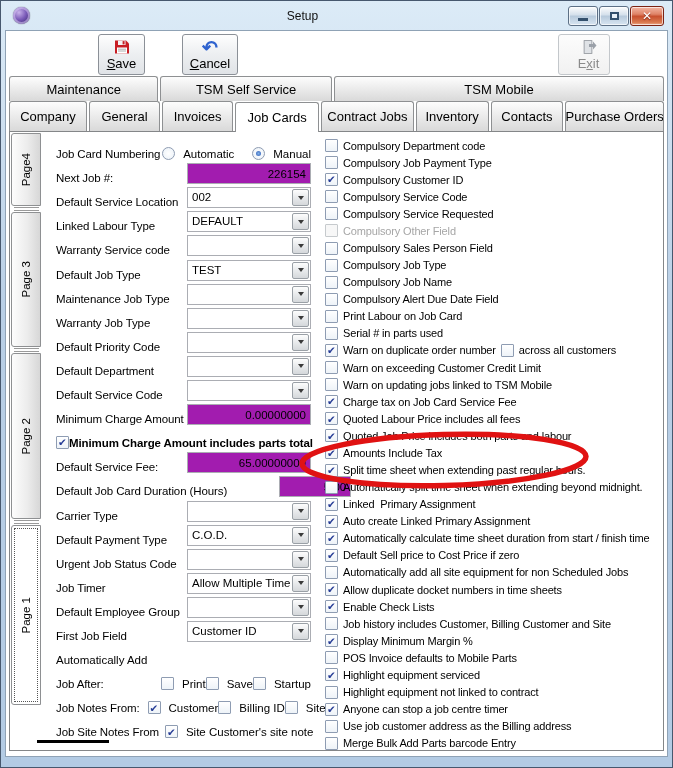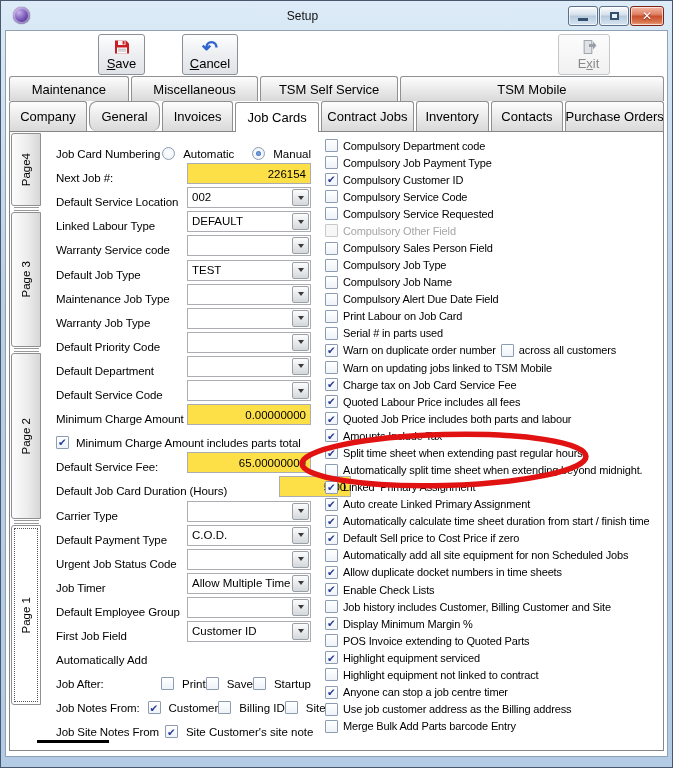--- a/index.html
+++ b/index.html
@@ -56,21 +56,21 @@
   .pg span{writing-mode:vertical-rl;transform:rotate(180deg);font-size:11.5px;color:#000;}
   .pg.active{background:#fff;outline:1px dotted #555;outline-offset:-4px;}
   .vdiv{height:4px;margin:1px 3px;border-top:1px solid #9a9a9a;border-bottom:1px solid #9a9a9a;flex:none;}
   .blackline{position:absolute;left:27px;bottom:7px;width:72px;height:3px;background:#000;}
   
   .formcol{width:276px;flex:none;padding:4px 8px 0 13px;}
   .frow{display:flex;align-items:flex-end;height:24.1px;}
   .flabel{flex:1;font-size:11.5px;color:#000;white-space:nowrap;letter-spacing:-0.1px;}
   .fctrl{width:124px;flex:none;display:flex;justify-content:flex-end;}
   .tin{width:100%;height:21px;border:1px solid #abadb3;font:11.5px "Liberation Sans",sans-serif;
-    text-align:right;padding:0 4px;background:#fde047;color:#000;}
+    text-align:right;padding:0 4px;background:#a21caf;color:#000;}
   .tin.narrow{width:72px;}
   .dd{width:100%;height:21px;border:1px solid #abadb3;background:#fff;display:flex;align-items:stretch;}
   .ddval{flex:1;font-size:11.5px;padding:3px 0 0 4px;white-space:nowrap;overflow:hidden;color:#000;}
   .ddbtn{width:17px;flex:none;margin:1px;border:1px solid #9aa0a6;border-radius:2px;
     background:linear-gradient(#fdfdfd,#e8eaec 50%,#d5d8db);display:flex;align-items:center;justify-content:center;cursor:default;}
   .ddarrow{width:0;height:0;border-left:3.5px solid transparent;border-right:3.5px solid transparent;border-top:4.5px solid #3a3a3a;}
   
   .cb{width:13px;height:13px;flex:none;border:1px solid #8e9cb2;border-radius:1px;
     background:linear-gradient(#fff,#eef3f8);display:inline-flex;align-items:center;justify-content:center;
     font-size:10.5px;font-weight:bold;color:#273d96;line-height:1;cursor:default;}
@@ -139,27 +139,26 @@
               <rect x="3.5" y="2" width="7" height="12" fill="none" stroke="#8b9097" stroke-width="1.6"></rect>
               <rect x="3.5" y="2" width="7" height="12" fill="#dfe2e6"></rect>
               <path d="M8 5 h4 v-2.5 l3.5 4 L12 10.5 V8 H8z" fill="#9aa0a8"></path>
             </svg>
           </span>
           <span>E<u>x</u>it</span>
         </button>
       </div>
     <div class="tabrow1" id="tabrow1">
         <div class="tab" style="flex: 119 1 0px;">Maintenance</div>
-        <div class="tab" style="flex: 127 1 0px;">Miscellaneous</div>
         <div class="tab" style="flex: 137 1 0px;">TSM Self Service</div>
         <div class="tab" style="flex: 265 1 0px;">TSM Mobile</div>
       </div>
     <div class="tabrow2" id="tabrow2">
         <div class="tab" style="flex: 88 1 0px;">Company</div>
-        <div class="tab" style="flex: 80 1 0px; border-radius: 8px;">General</div>
+        <div class="tab" style="flex: 80 1 0px;">General</div>
         <div class="tab" style="flex: 80 1 0px;">Invoices</div>
         <div class="tab active" style="flex: 95 1 0px;">Job Cards</div>
         <div class="tab" style="flex: 105 1 0px;">Contract Jobs</div>
         <div class="tab" style="flex: 82 1 0px;">Inventory</div>
         <div class="tab" style="flex: 82 1 0px;">Contacts</div>
         <div class="tab" style="flex: 112 1 0px;">Purchase Orders</div>
       </div>
 
     <div class="panel">
       <div class="vtabs" id="vtabs">
@@ -300,21 +299,21 @@
             </div>
           </div>
           <div class="frow">
             <span class="flabel">Minimum Charge Amount</span>
             <div class="fctrl">
               <input class="tin" value="0.00000000" style="">
             </div>
           </div>
           <div class="frow">
             <span class="cb">✔</span>
-            <span class="flabel" style="margin-left: 7px;">Minimum Charge Amount includes parts total</span>
+            <span class="flabel" style="margin-left: 0; font-weight: bold;">Minimum Charge Amount includes parts total</span>
           </div>
           <div class="frow">
             <span class="flabel">Default Service Fee:</span>
             <div class="fctrl">
               <input class="tin" value="65.00000000" style="">
             </div>
           </div>
           <div class="frow">
             <span class="flabel">Default Job Card Duration (Hours)</span>
             <div class="fctrl">
@@ -484,20 +483,24 @@
             <span class="olabel">Serial # in parts used</span>
           </div>
           <div class="orow">
             <span class="cb">✔</span>
             <span class="olabel">Warn on duplicate order number</span>
             <span class="cb"></span>
             <span class="olabel">across all customers</span>
           </div>
           <div class="orow">
             <span class="cb"></span>
+            <span class="olabel">Warn on exceeding Customer Credit Limit</span>
+          </div>
+          <div class="orow">
+            <span class="cb"></span>
             <span class="olabel">Warn on updating jobs linked to TSM Mobile</span>
           </div>
           <div class="orow">
             <span class="cb">✔</span>
             <span class="olabel">Charge tax on Job Card Service Fee</span>
           </div>
           <div class="orow">
             <span class="cb">✔</span>
             <span class="olabel">Quoted Labour Price includes all fees</span>
           </div>
@@ -548,21 +551,21 @@
           <div class="orow">
             <span class="cb"></span>
             <span class="olabel">Job history includes Customer, Billing Customer and Site</span>
           </div>
           <div class="orow">
             <span class="cb">✔</span>
             <span class="olabel">Display Minimum Margin %</span>
           </div>
           <div class="orow">
             <span class="cb"></span>
-            <span class="olabel">POS Invoice extending to Quoted Parts</span>
+            <span class="olabel">POS Invoice defaults to Mobile Parts</span>
           </div>
           <div class="orow">
             <span class="cb">✔</span>
             <span class="olabel">Highlight equipment serviced</span>
           </div>
           <div class="orow">
             <span class="cb"></span>
             <span class="olabel">Highlight equipment not linked to contract</span>
           </div>
           <div class="orow">

